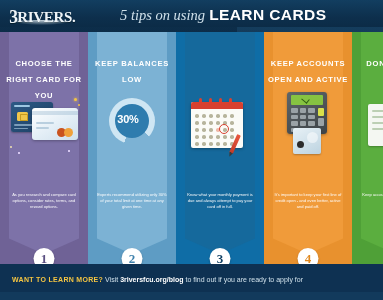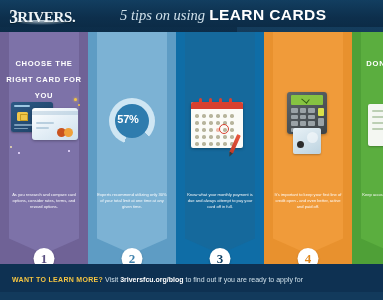--- a/index.html
+++ b/index.html
@@ -301,23 +301,24 @@
           <span>1</span>
         </div>
     </div>
 
     <div class="col c2" style="left:88px;">
       <div class="band"></div>
       <div class="inner">
         <div class="fill"></div>
         <div class="tail"></div>
       </div>
+      <div class="col-head">KEEP BALANCES LOW</div>
       <div class="art art2">
         <div class="donut"></div>
-        <div class="donut-label">57%</div>
+        <div class="donut-label">30%</div>
       </div>
       <div class="col-body">Experts recommend utilizing only 30% of your total limit at one time at any given time.</div>
       <div class="badge">
           <span>2</span>
         </div>
     </div>
 
     <div class="col c3" style="left:176px;">
       <div class="band"></div>
       <div class="inner">
@@ -381,20 +382,21 @@
           <span>3</span>
         </div>
     </div>
 
     <div class="col c4" style="left:264px;">
       <div class="band"></div>
       <div class="inner">
         <div class="fill"></div>
         <div class="tail"></div>
       </div>
+      <div class="col-head">KEEP ACCOUNTS OPEN AND ACTIVE</div>
       <div class="art art4">
         <div class="pos">
           <div class="pos-screen"></div>
           <div class="keys">
             <div class="krow">
                 <i class="key"></i>
                 <i class="key"></i>
                 <i class="key"></i>
               </div>
             <div class="krow">

